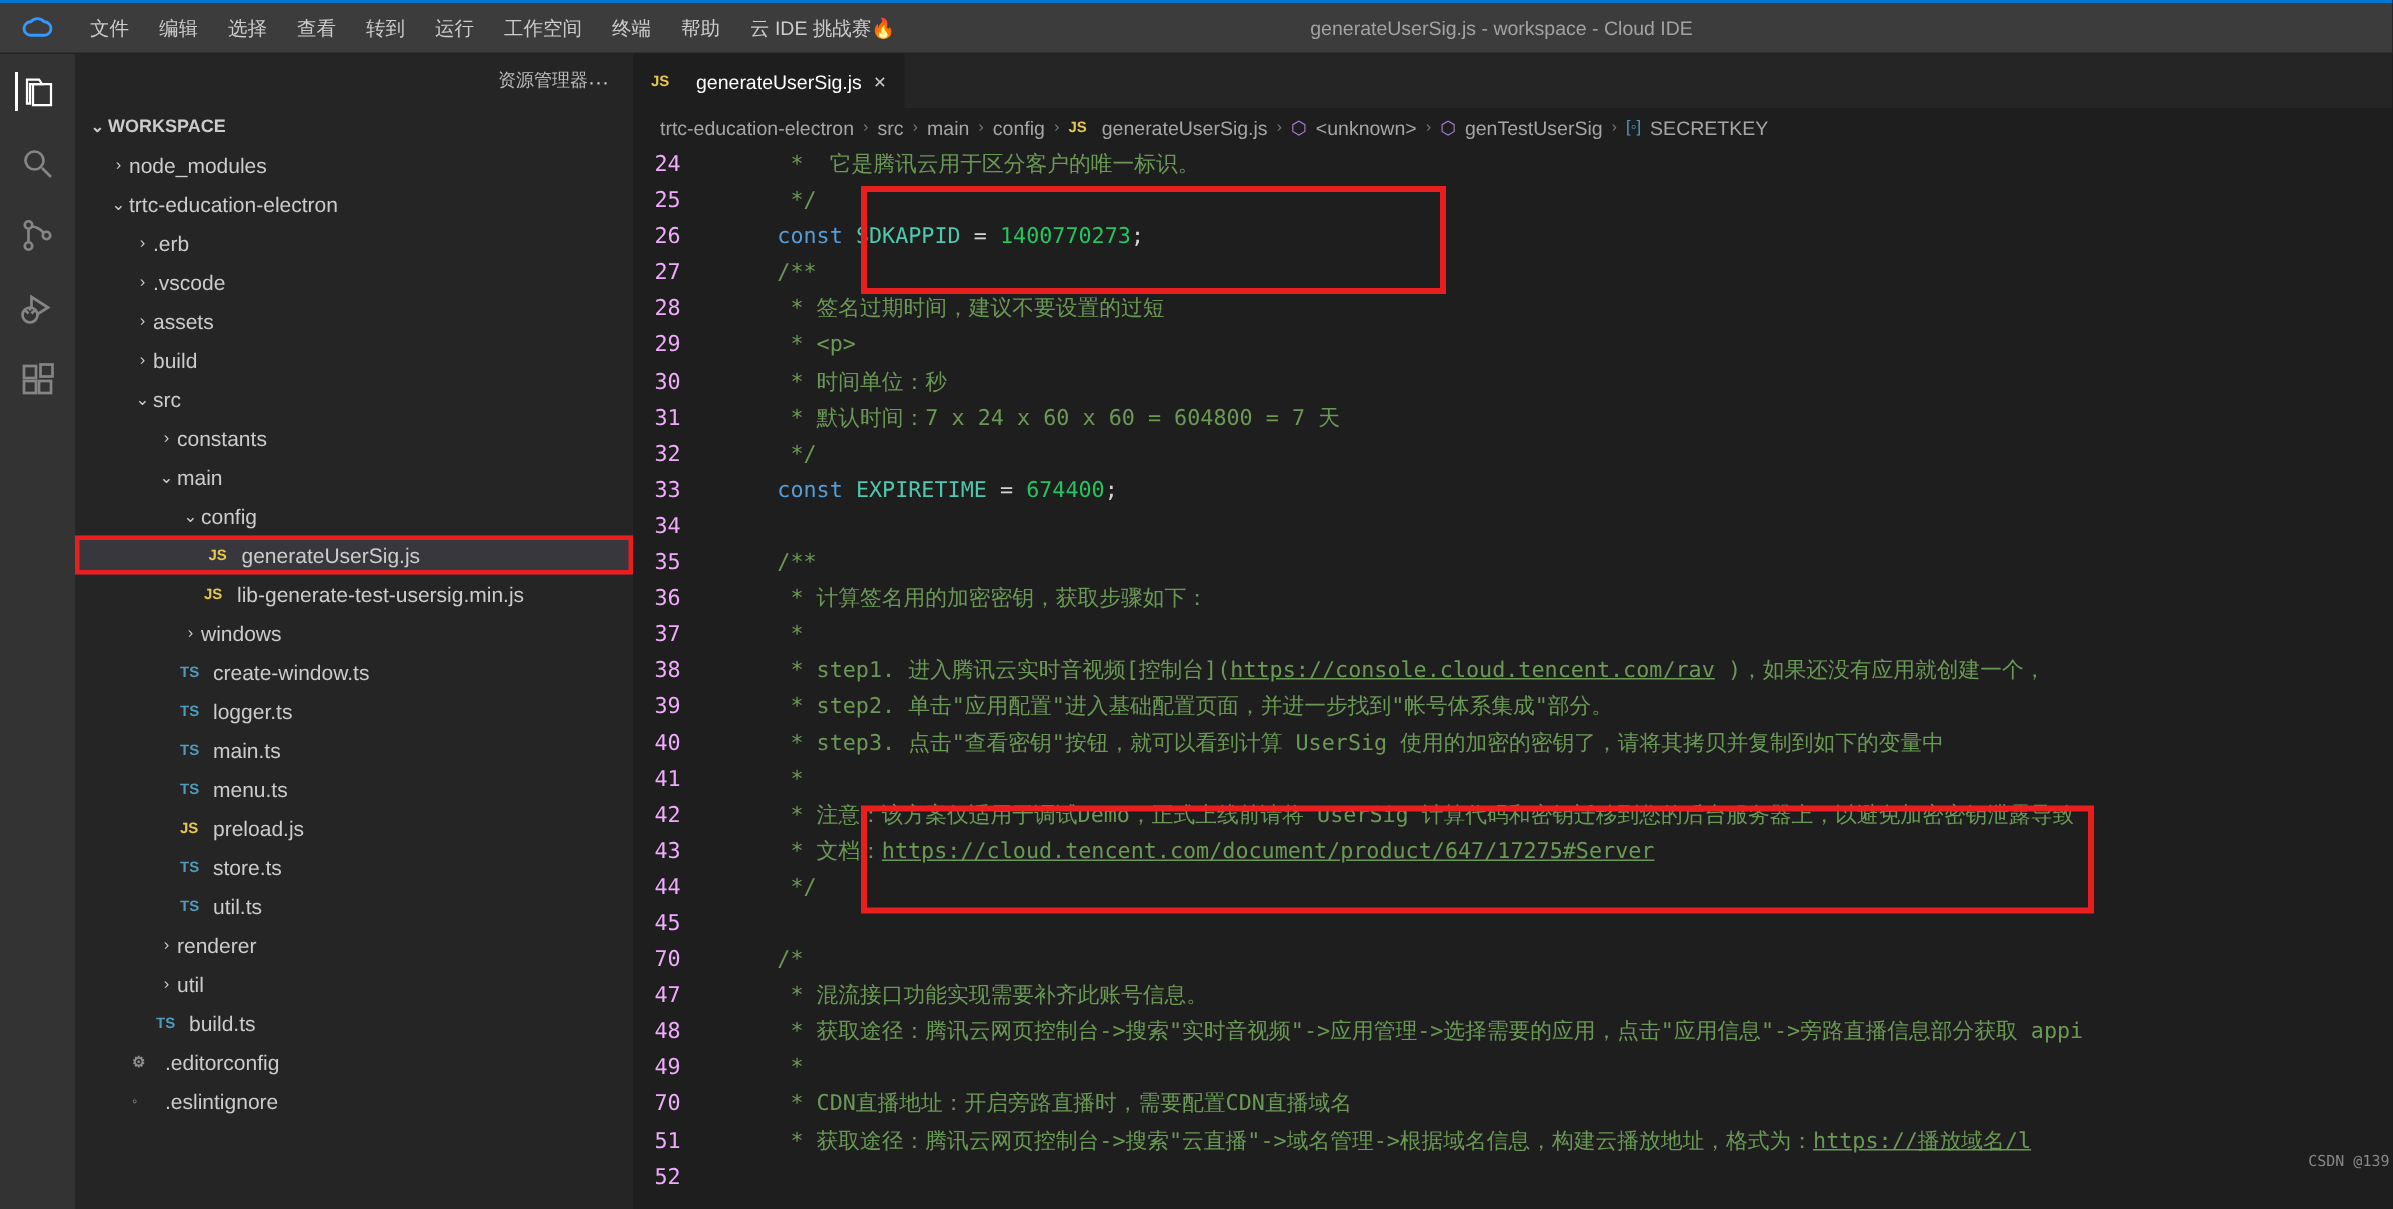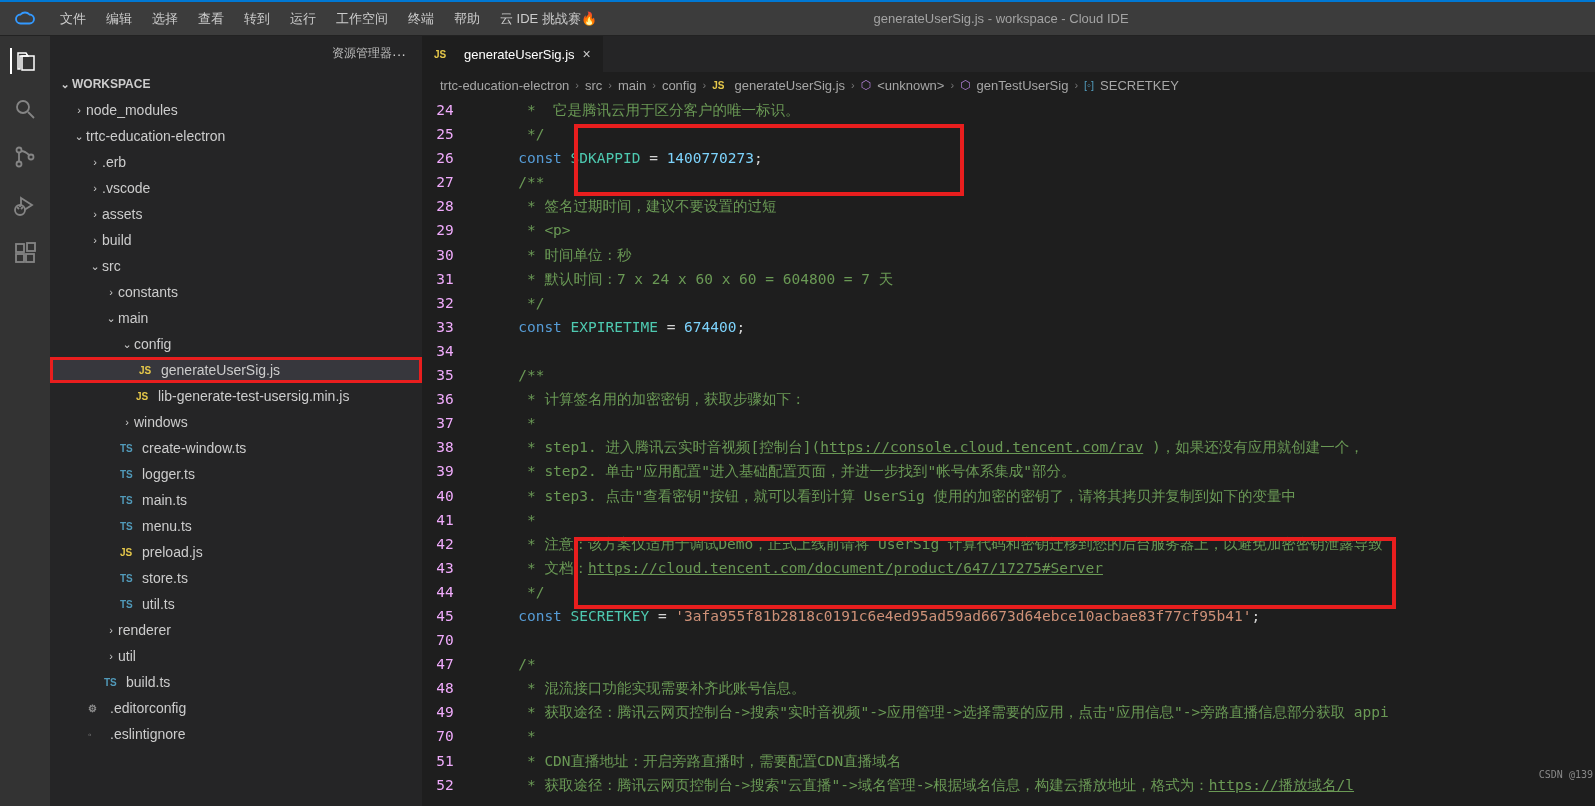--- a/index.html
+++ b/index.html
@@ -39,21 +39,21 @@
 .bc-icon{color:#b180d7;font-size:12px}
 .bc-var{color:#519aba;font-size:11px}
 .code-area{flex:1;display:flex;overflow:hidden;font-family:Consolas,monospace;font-size:14.5px;line-height:24.1px;position:relative}
 .gutter{width:70px;text-align:center;color:#f0abfc;padding-right:24px;user-select:none}
 .gutter div{height:24.1px}
 .code{flex:1;position:relative;min-width:0;overflow:hidden}
 .line{height:24.1px;white-space:pre;color:#d4d4d4}
 .c-green{color:#6a9955}
 .c-blue{color:#569cd6}
 .c-type{color:#4ec9b0}
-.c-num{color:#7dd3fc}
+.c-num{color:#22c55e}
 .c-str{color:#ce9178}
 .red-box{position:absolute;border:4px solid #e91e1e;pointer-events:none;z-index:5}
 .box1{left:82px;top:26px;width:390px;height:72px}
 .box2{left:82px;top:439px;width:822px;height:72px}
 .watermark{position:absolute;right:2px;bottom:19px;color:#888;font-size:10px}
 </style>
 </head>
 <body>
 
 <div class="top-border"></div>
@@ -309,21 +309,20 @@
         <div class="line"><span class="c-green">   /**</span></div>
         <div class="line"><span class="c-green">    * 计算签名用的加密密钥，获取步骤如下：</span></div>
         <div class="line"><span class="c-green">    *</span></div>
         <div class="line"><span class="c-green">    * step1. 进入腾讯云实时音视频[控制台](</span><span class="c-green" style="text-decoration:underline">https://console.cloud.tencent.com/rav</span><span class="c-green"> )，如果还没有应用就创建一个，</span></div>
         <div class="line"><span class="c-green">    * step2. 单击"应用配置"进入基础配置页面，并进一步找到"帐号体系集成"部分。</span></div>
         <div class="line"><span class="c-green">    * step3. 点击"查看密钥"按钮，就可以看到计算 UserSig 使用的加密的密钥了，请将其拷贝并复制到如下的变量中</span></div>
         <div class="line"><span class="c-green">    *</span></div>
         <div class="line"><span class="c-green">    * 注意：该方案仅适用于调试Demo，正式上线前请将 UserSig 计算代码和密钥迁移到您的后台服务器上，以避免加密密钥泄露导致</span></div>
         <div class="line"><span class="c-green">    * 文档：</span><span class="c-green" style="text-decoration:underline">https://cloud.tencent.com/document/product/647/17275#Server</span></div>
         <div class="line"><span class="c-green">    */</span></div>
-        <div class="line">   <span class="c-blue">const</span><span class="c-type"> SECRETKEY </span><span>= </span><span class="c-str">'3afa955f81b2818c0191c6e4ed95ad59ad6673d64ebce10acbae83f77cf95b41'</span><span>;</span></div>
         <div class="line"></div>
         <div class="line"><span class="c-green">   /*</span></div>
         <div class="line"><span class="c-green">    * 混流接口功能实现需要补齐此账号信息。</span></div>
         <div class="line"><span class="c-green">    * 获取途径：腾讯云网页控制台-&gt;搜索"实时音视频"-&gt;应用管理-&gt;选择需要的应用，点击"应用信息"-&gt;旁路直播信息部分获取 appi</span></div>
         <div class="line"><span class="c-green">    *</span></div>
         <div class="line"><span class="c-green">    * CDN直播地址：开启旁路直播时，需要配置CDN直播域名</span></div>
         <div class="line"><span class="c-green">    * 获取途径：腾讯云网页控制台-&gt;搜索"云直播"-&gt;域名管理-&gt;根据域名信息，构建云播放地址，格式为：</span><span class="c-green" style="text-decoration:underline">https://播放域名/l</span></div>
         <div class="watermark">CSDN @139</div>
       </div>
     </div>

